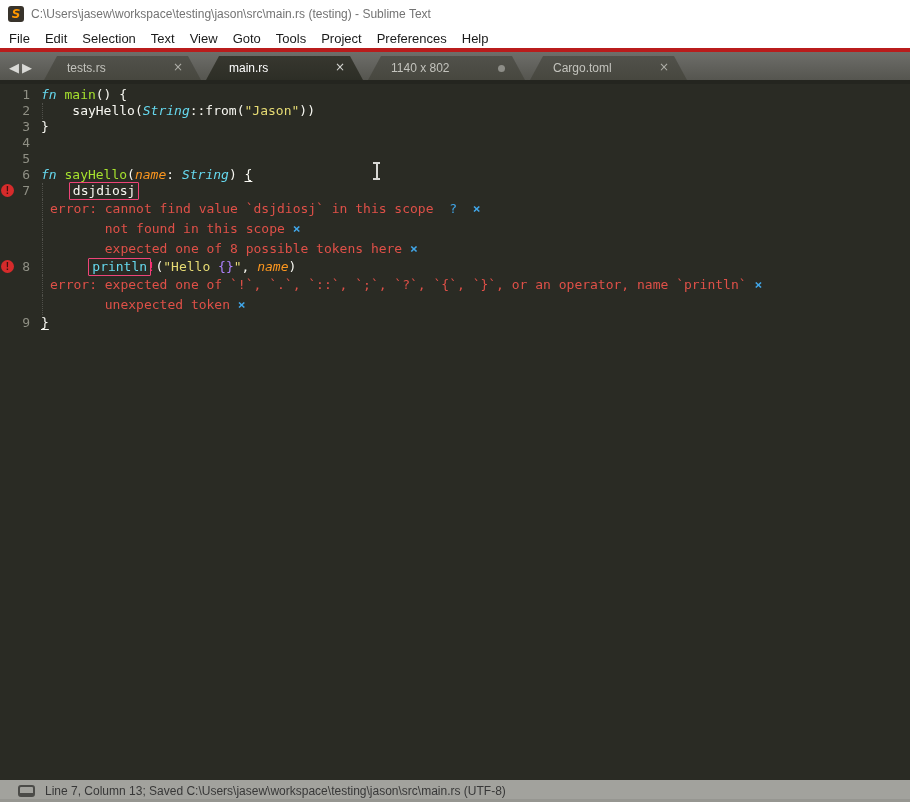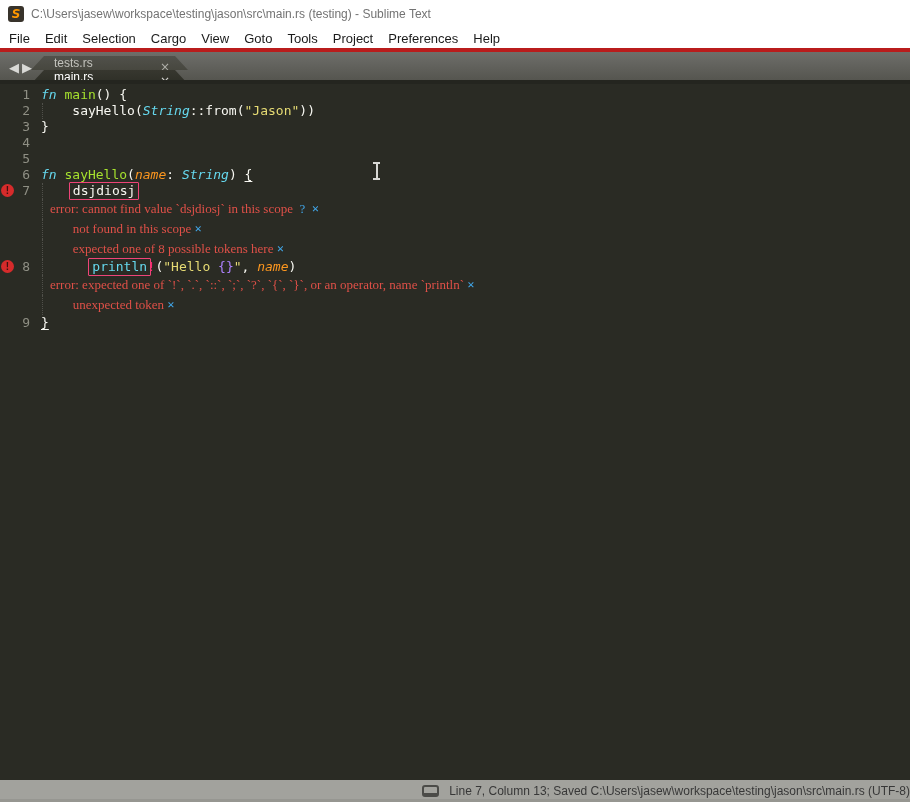--- a/index.html
+++ b/index.html
@@ -34,21 +34,21 @@
   }
   .tabbar::after {
     content:""; position:absolute; left:0; right:0; bottom:0; height:4px;
     background:#24251f;
   }
   .nav-arrows {
     position: absolute; left: 9px; top: 9px; display: flex; gap: 3px;
     color: #d9d9d6; font-size: 13px; line-height: 14px; z-index: 3;
   }
   .nav-arrows span { cursor: pointer; font-family:"DejaVu Sans", sans-serif; }
-  .tab-strip { position: absolute; left: 31px; top: 4px; bottom: 4px; display: flex; flex-direction: column; }
+  .tab-strip { position: absolute; left: 44px; top: 4px; bottom: 4px; display: flex; }
   .tab {
     position: relative; width: 157px; height: 24px; margin-right: 5px;
     clip-path: polygon(13px 0, calc(100% - 13px) 0, 100% 100%, 0 100%);
     background: linear-gradient(180deg,#51514b,#47473f);
     display: flex; align-items: center; cursor: pointer;
   }
   .tab.active { background: linear-gradient(180deg,#37372f,#2d2e26); }
   .tab-label { font-size: 12px; color: #c3c3bd; padding-left: 23px;
     white-space: nowrap; overflow: hidden; }
   .tab.active .tab-label { color: #ffffff; }
@@ -62,21 +62,21 @@
     border-radius: 50%; background: #8d8d87;
   }
   
   .editor {
     position: relative; height: 696px; background: var(--editor_bg, #2a2b24);
     font-family: "DejaVu Sans Mono", "Liberation Mono", monospace;
     font-size: 13px; padding-top: 3px; overflow: hidden;
   }
   .row { display: flex; white-space: pre; }
   .row.code { height: 16px; line-height: 16px; }
-  .row.error { height: 20px; line-height: 20px; font-family: Liberation Serif, serif; }
+  .row.error { height: 20px; line-height: 20px; }
   .gutter { position: relative; flex: 0 0 36px; text-align: right; padding-right: 6px; }
   .lnum { color: #8f8f84; }
   .err-icon {
     position: absolute; left: 1px; top: 1px; width: 13px; height: 13px;
     background: var(--error_icon, #d62b2b); border-radius: 50%;
     color: #401010; font-size: 10px; font-weight: bold; line-height: 13px;
     text-align: center; font-family: "Liberation Sans", sans-serif;
   }
   .line { position: relative; padding-left: 5px; color: var(--fg, #f8f8f2); }
   .line.guide::before {
@@ -102,21 +102,21 @@
   }
   .tk.kw.boxed { font-style: normal; margin-left: 16px; }
   
   .ibeam { position: absolute; left: 372px; top: 78px; width: 9px; height: 18px; }
   .ibeam .stem { position:absolute; left:3.5px; top:1px; width:2px; height:16px; background:#d8d8d4; }
   .ibeam .cap-t, .ibeam .cap-b { position:absolute; left:1px; width:7px; height:2px; background:#d8d8d4; }
   .ibeam .cap-t { top:0; } .ibeam .cap-b { bottom:0; }
   
   .statusbar {
     height: 22px; background: #a2a29d; display: flex; align-items: center;
-    padding-left: 18px; box-shadow: inset 0 -3px rgba(0,0,0,0.07); justify-content: flex-end;
+    padding-left: 18px; box-shadow: inset 0 -3px rgba(0,0,0,0.07);
   }
   .status-icon {
     width: 17px; height: 12px; border: 2px solid #4b4b48; border-bottom-width: 4px;
     border-radius: 3px; margin-right: 10px;
   }
   .status-text { font-size: 12px; color: #383838; }
 </style>
 </head>
 <body>
 
@@ -124,21 +124,21 @@
 
   <div class="titlebar">
     <div class="app-icon">S</div>
     <span class="title-text">C:\Users\jasew\workspace\testing\jason\src\main.rs (testing) - Sublime Text</span>
   </div>
 
   <div class="menubar">
       <span class="menu-item">File</span>
       <span class="menu-item">Edit</span>
       <span class="menu-item">Selection</span>
-      <span class="menu-item">Cargo</span>
+      <span class="menu-item">Text</span>
       <span class="menu-item">View</span>
       <span class="menu-item">Goto</span>
       <span class="menu-item">Tools</span>
       <span class="menu-item">Project</span>
       <span class="menu-item">Preferences</span>
       <span class="menu-item">Help</span>
     </div>
 
   <div class="tabbar">
     <div class="nav-arrows">

